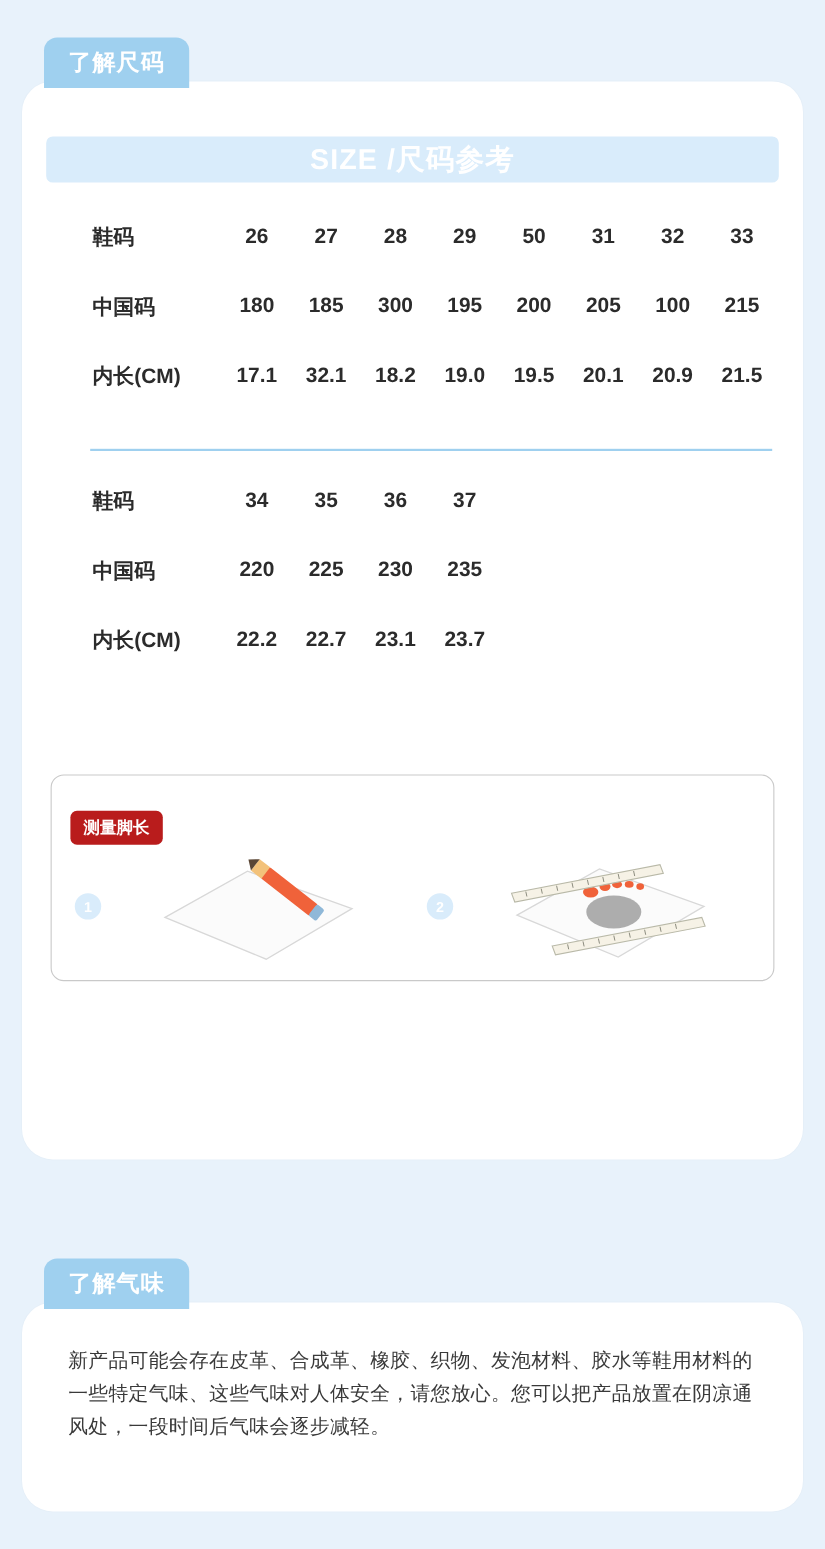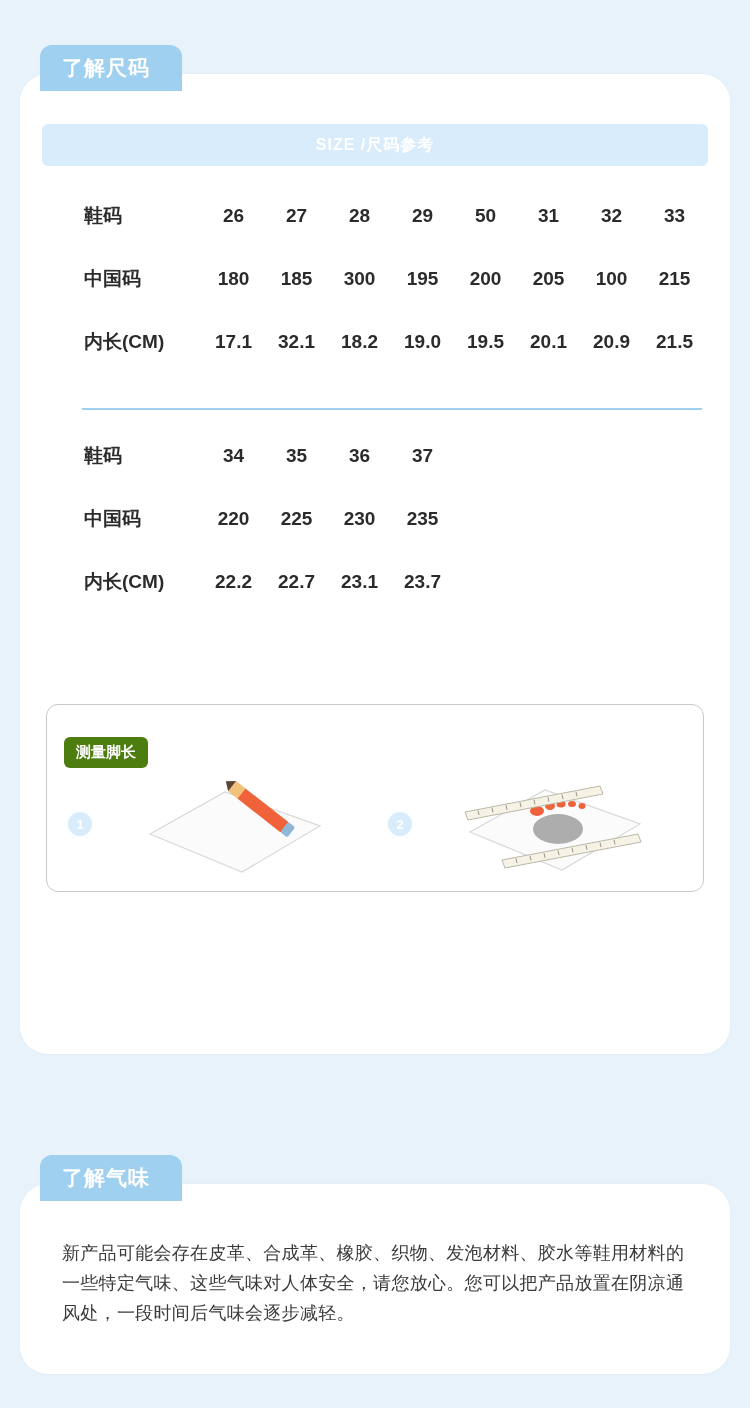--- a/index.html
+++ b/index.html
@@ -21,27 +21,27 @@
     position: absolute;
     left: 0;
     width: 750px;
   }
   .sec-size { top: 0; }
   .sec-smell { top: 1110px; }
 
   .tab {
     position: absolute;
     left: 40px;
-    top: 45px;
+    top: 34px;
     background: #9fd0ef;
     color: #ffffff;
     font-size: 21px;
     font-weight: bold;
     letter-spacing: 1px;
-    padding: 9px 32px 9px 22px;
+    padding: 9px 22px 9px 22px;
     border-radius: 12px 12px 0 0;
     z-index: 3;
   }
   .panel {
     position: absolute;
     left: 20px;
     top: 74px;
     width: 710px;
     background: #ffffff;
     border-radius: 28px;
@@ -52,21 +52,21 @@
 
   .size-header {
     position: absolute;
     left: 22px;
     top: 50px;
     width: 666px;
     height: 42px;
     background: #d9ecfb;
     border-radius: 6px;
     color: #ffffff;
-    font-size: 16px;
+    font-size: 26px;
     font-weight: bold;
     letter-spacing: 1px;
     display: flex;
     align-items: center;
     justify-content: center;
   }
 
   table.size-table {
     position: absolute;
     border-collapse: collapse;
@@ -121,21 +121,21 @@
     width: 656px;
     height: 186px;
     border: 1px solid #c9c9c9;
     border-radius: 12px;
     background: #ffffff;
   }
   .measure-tab {
     position: absolute;
     left: 44px;
     top: 663px;
-    background: #4d7c0f;
+    background: #b91c1c;
     color: #ffffff;
     font-size: 15px;
     font-weight: bold;
     padding: 6px 12px;
     border-radius: 6px;
   }
 
   .step-num {
     position: absolute;
     width: 24px;
@@ -163,21 +163,21 @@
     font-size: 18px;
     line-height: 32px;
     color: #3a3a3a;
     letter-spacing: 0.4px;
   }
 
   
   .smell-text {
     position: absolute;
     left: 42px;
-    top: 54px;
+    top: 38px;
     width: 630px;
     font-size: 18px;
     line-height: 30px;
     color: #3a3a3a;
     letter-spacing: 0.3px;
   }
 </style>
 </head>
 <body>
 

